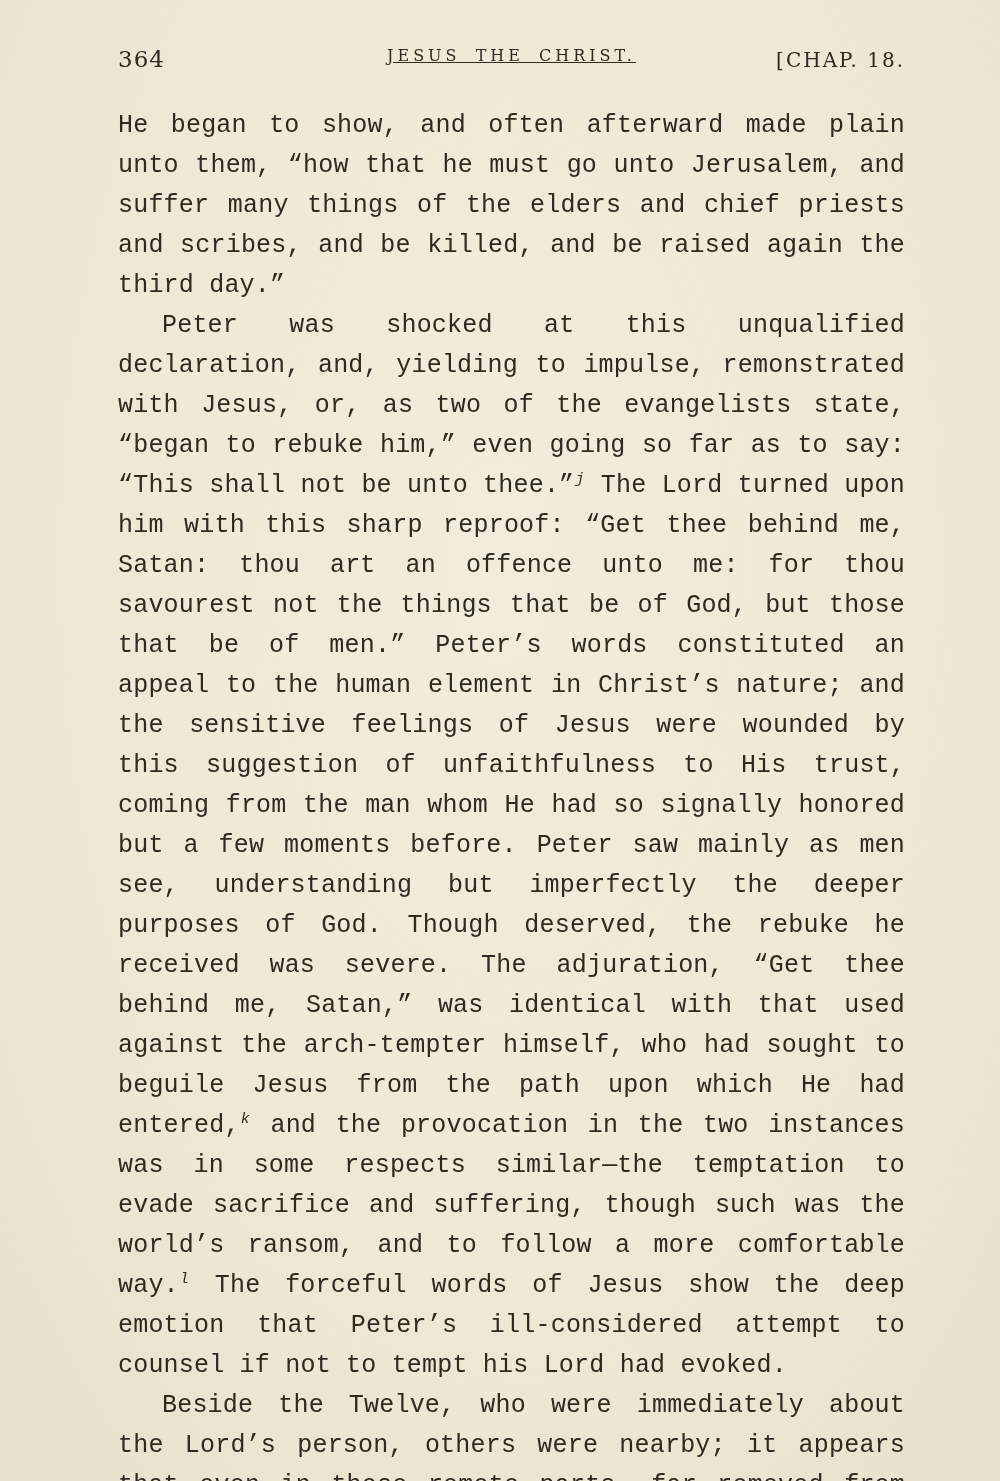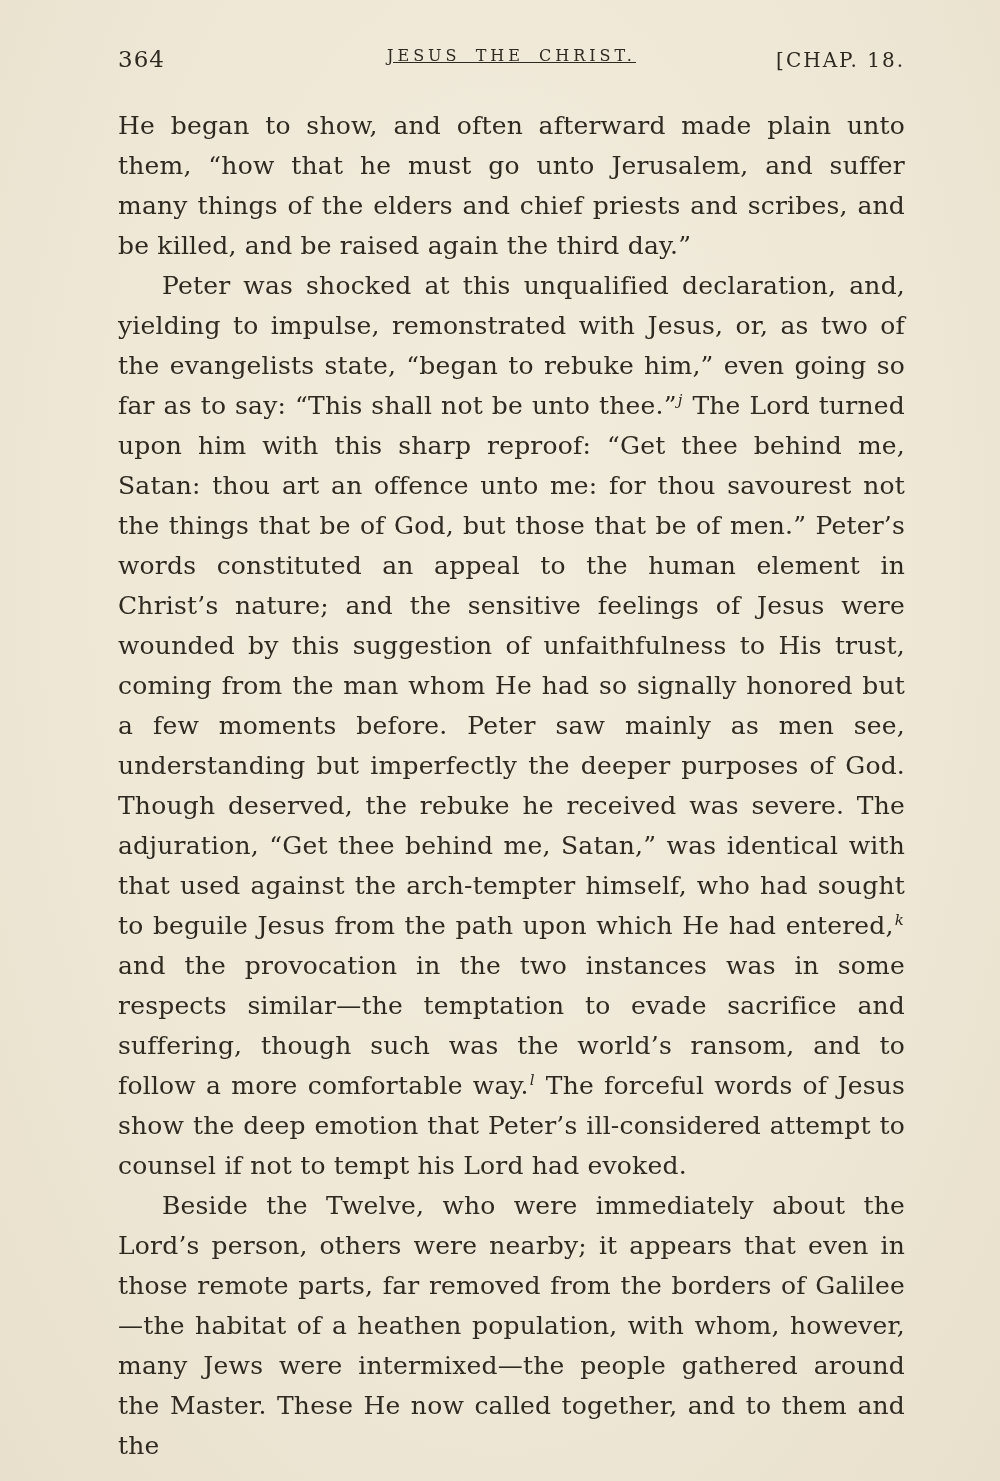--- a/index.html
+++ b/index.html
@@ -47,20 +47,21 @@
     letter-spacing: 2px;
   }
   .body-text {
     font-size: 25px;
     line-height: 40px;
     letter-spacing: 0.2px;
   }
   .para {
     margin: 0;
     text-align: justify;
+    font-family: Liberation Mono, monospace;
   }
   .para.indent {
     text-indent: 44px;
   }
   .para.fill-last {
     text-align-last: justify;
   }
   .fn-ref {
     font-style: italic;
     font-size: 15px;

